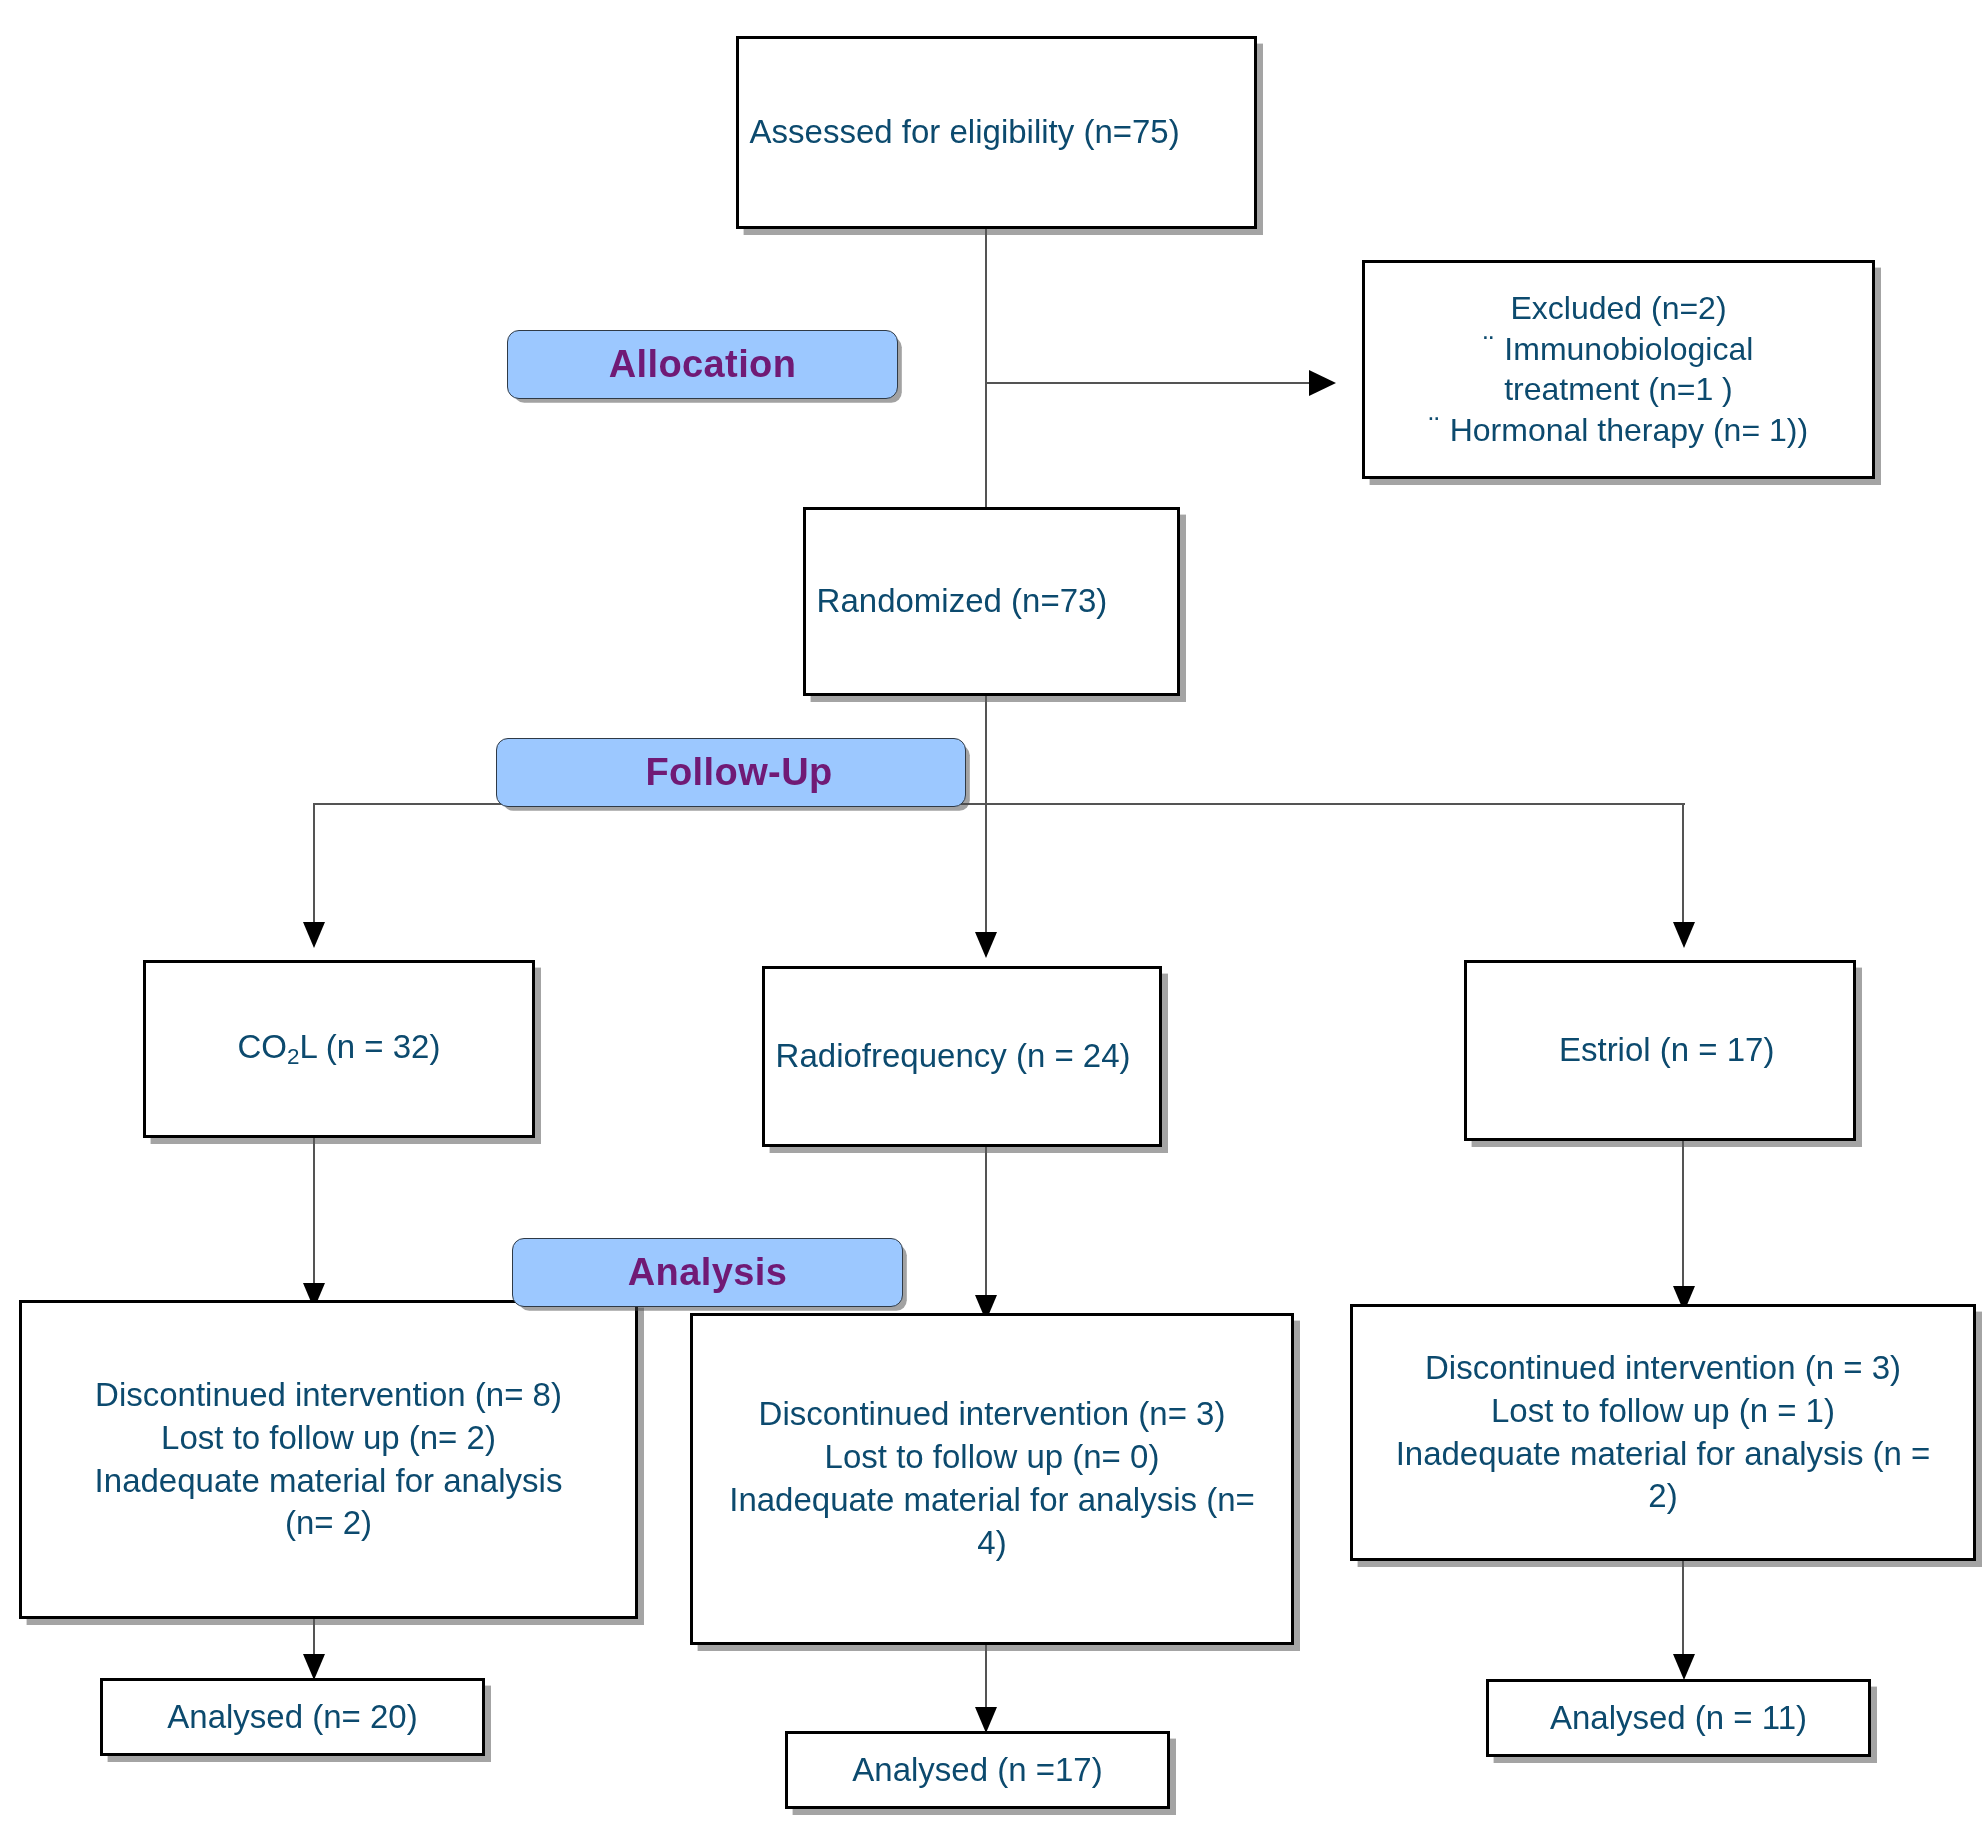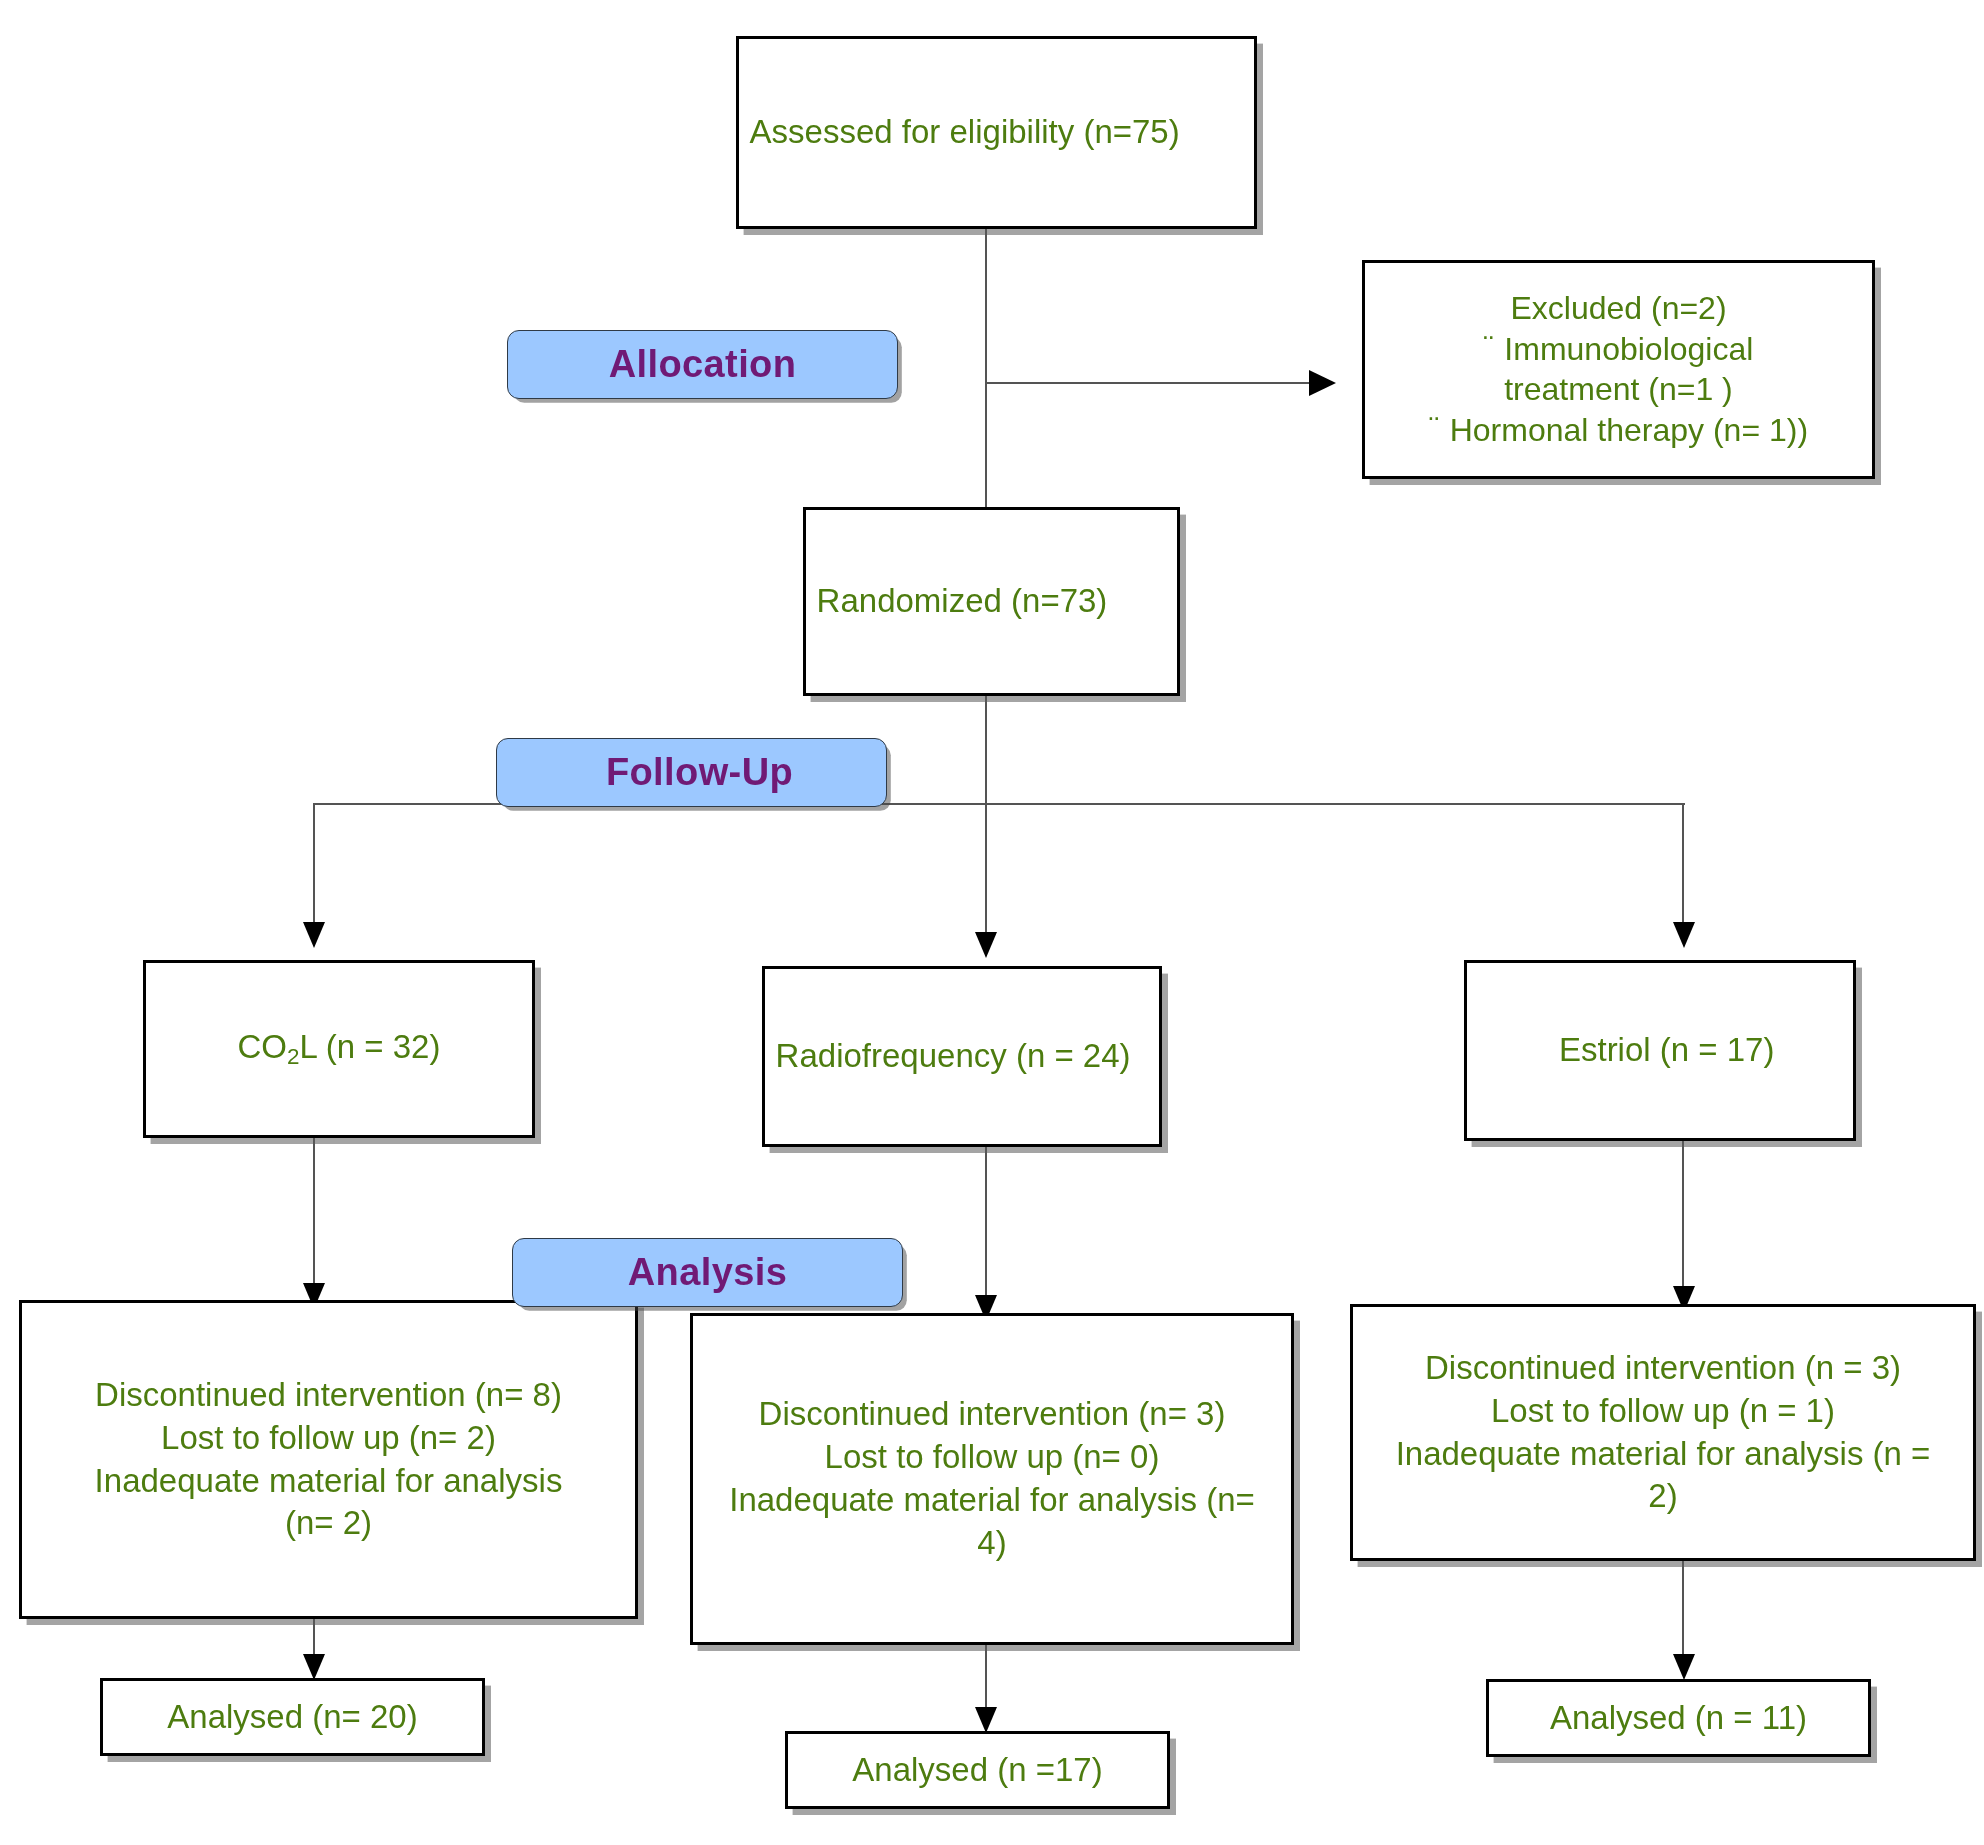--- a/index.html
+++ b/index.html
@@ -21,21 +21,21 @@
   .box {
     position: absolute;
     box-sizing: border-box;
     background: #ffffff;
     border: 3.8px solid #000000;
     box-shadow: 6.8px 6.8px 0 -0.8px rgba(90,90,90,0.55);
     display: flex;
     align-items: center;
     justify-content: center;
     text-align: center;
-    color: #4d7c0f;
+    color: #0c4a6e;
     font-size: 33px;
     line-height: 1.30;
     padding: 4.5px 10.6px;
   }
   .box.lines {
     flex-direction: column;
     justify-content: center;
   }
   .box .ln {
     display: block;
@@ -211,21 +211,21 @@
   </div>
 
   <div class="box" style="left:1486px; top:1679px; width:385px; height:78px;">
     <span>Analysed (n = 11)</span>
   </div>
 
   <div class="stage" style="left:507px; top:330px; width:391px; height:69px;">
     <span>Allocation</span>
   </div>
 
-  <div class="stage" style="left:496px; top:738px; width:391px; height:69px;padding-left:16px;">
+  <div class="stage" style="left:496px; top:738px; width:470px; height:69px;padding-left:16px;">
     <span>Follow-Up</span>
   </div>
 
   <div class="stage" style="left:512px; top:1238px; width:391px; height:69px;">
     <span>Analysis</span>
   </div>
 
 </div>
 
 

